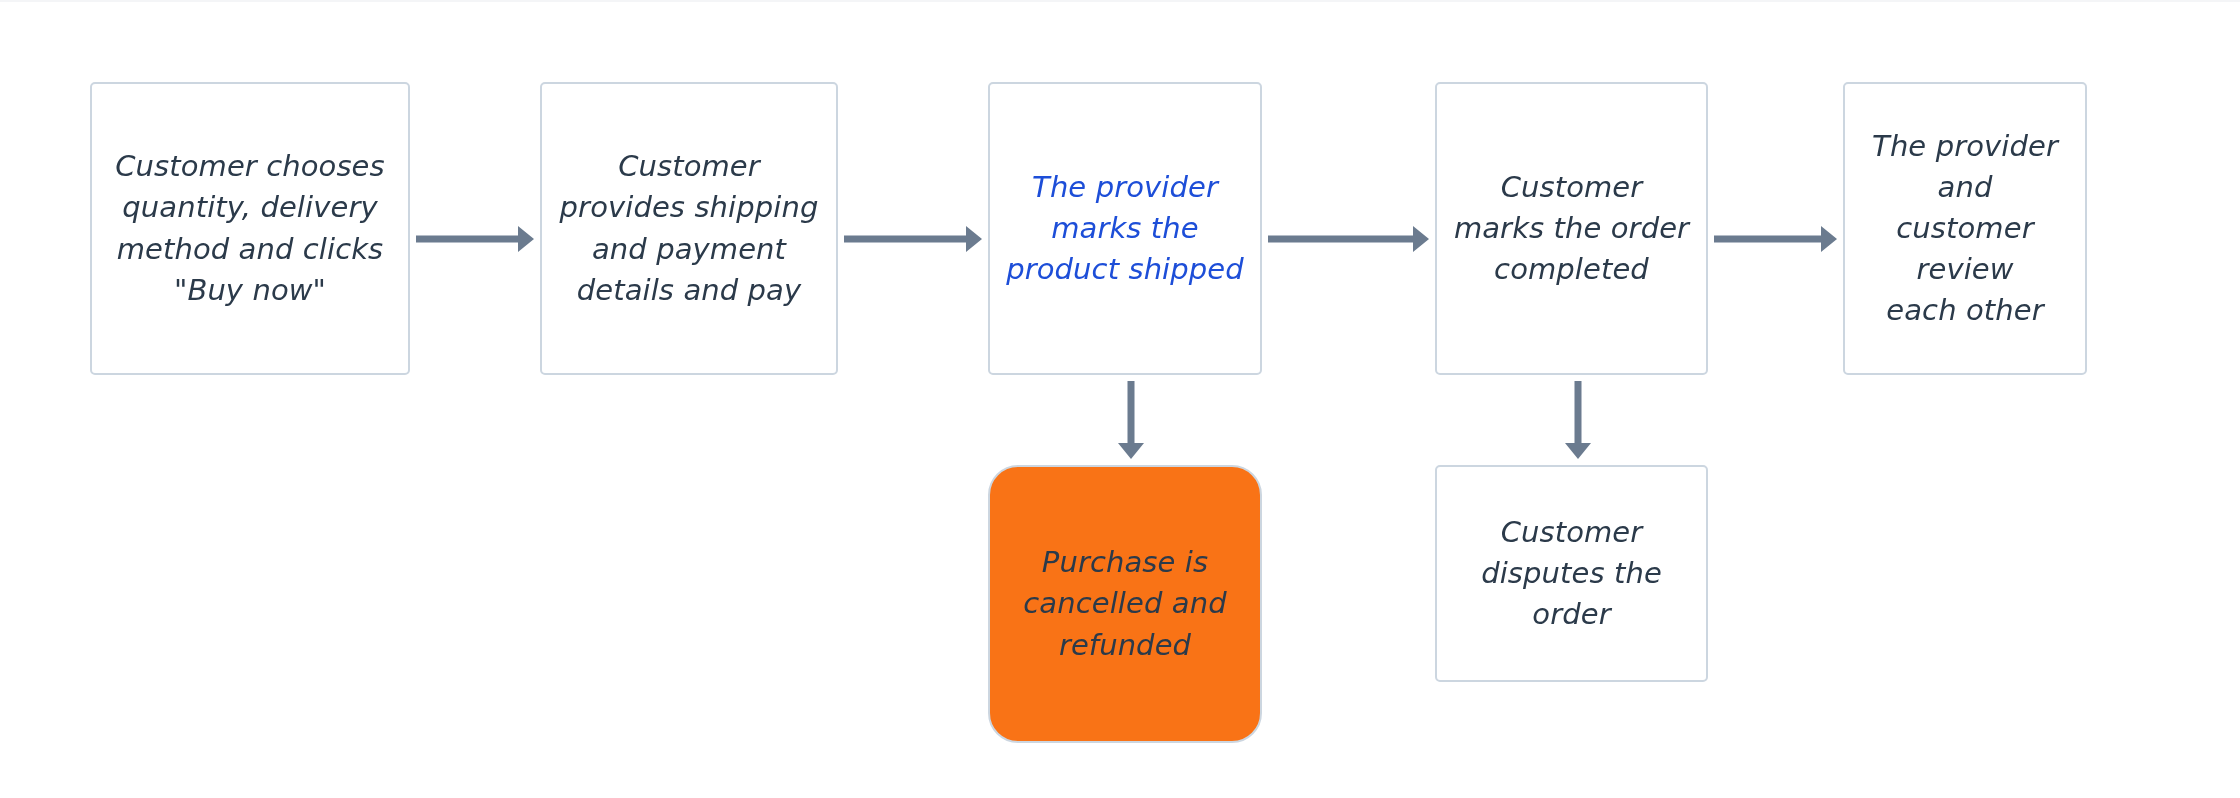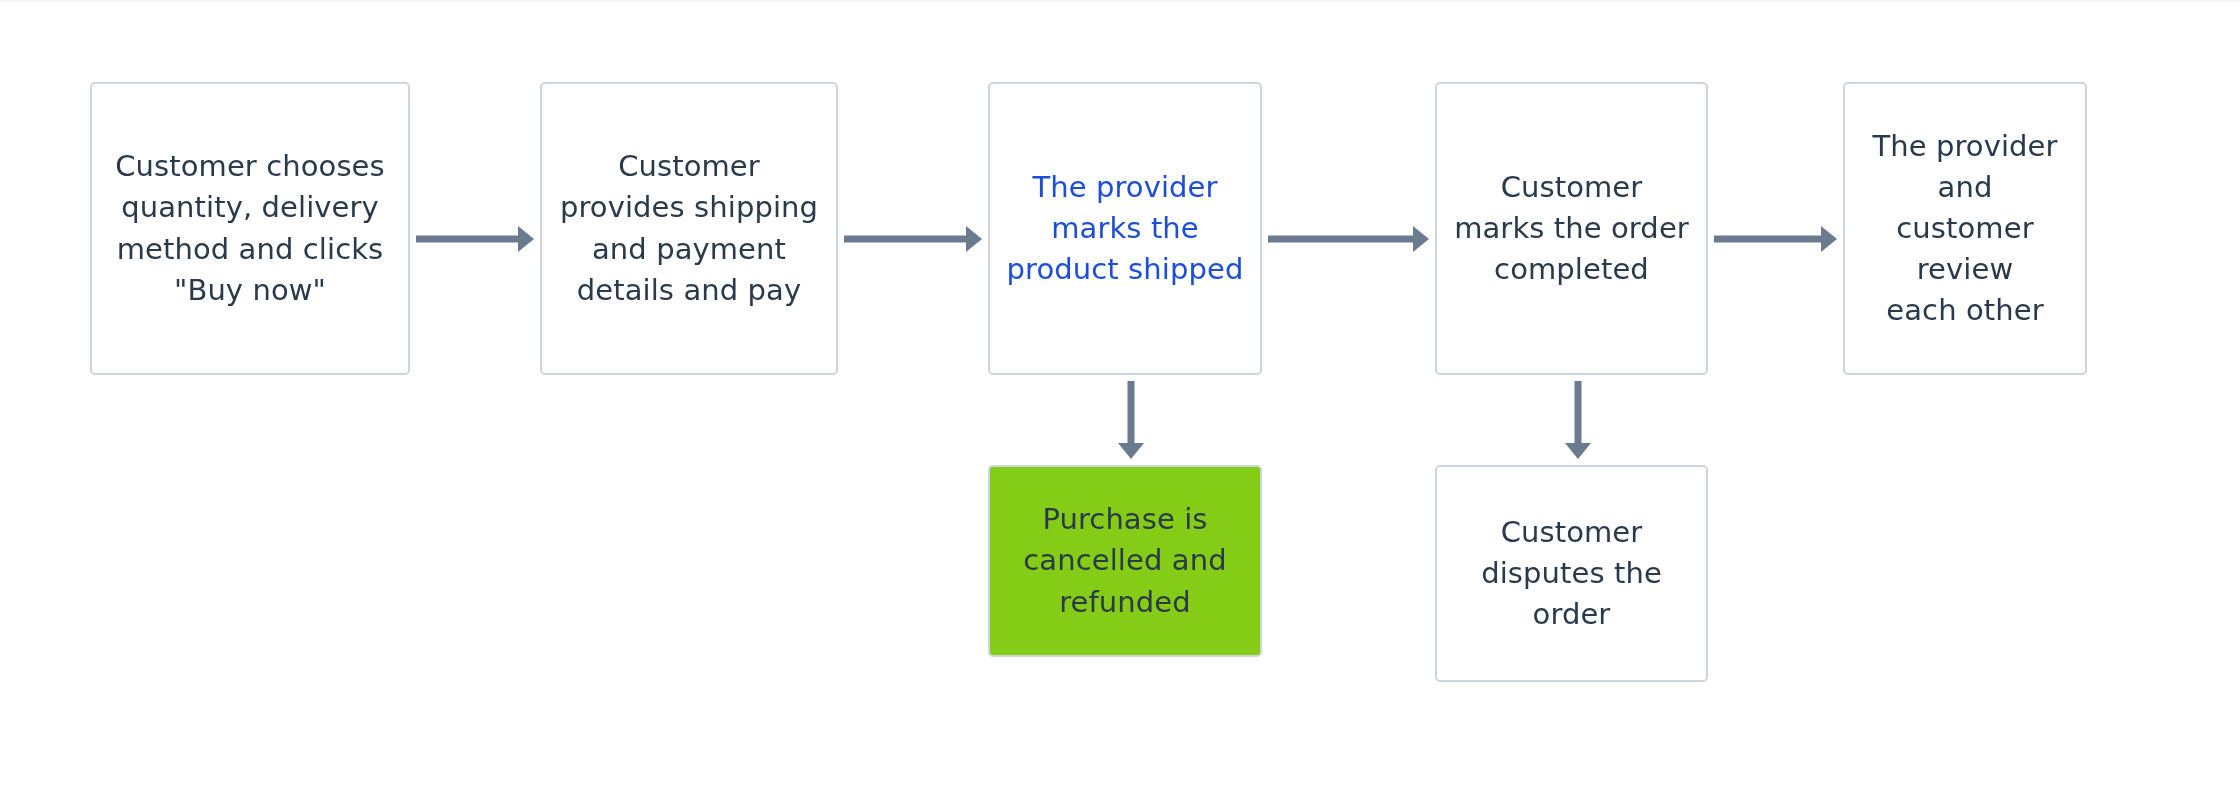--- a/index.html
+++ b/index.html
@@ -9,20 +9,21 @@
   }
   body {
     font-family: "DejaVu Sans", sans-serif;
   }
   #canvas {
     position: relative;
     width: 2240px;
     height: 798px;
     background: #ffffff;
     overflow: hidden;
+    font-style: italic;
   }
   .top-rule {
     position: absolute;
     left: 0;
     top: 0;
     width: 2240px;
     height: 2px;
     background: #f4f5f7;
   }
   .node {
@@ -80,21 +81,21 @@
       <div class="node" style="left: 1435px; top: 82px; width: 273px; height: 293px; border-color: rgb(204, 214, 224); background: rgb(255, 255, 255);">
         <div class="node-label" style="color: rgb(43, 58, 74);">Customer
 marks the order
 completed</div>
       </div>
       <div class="node" style="left: 1843px; top: 82px; width: 244px; height: 293px; border-color: rgb(204, 214, 224); background: rgb(255, 255, 255);">
         <div class="node-label" style="color: rgb(43, 58, 74);">The provider and
 customer review
 each other</div>
       </div>
-      <div class="node" style="left: 988px; top: 465px; width: 274px; height: 192px; border-color: rgb(204, 214, 224); background: #84cc16;">
+      <div class="node" style="left: 988px; top: 465px; width: 274px; height: 278px; border-color: rgb(204, 214, 224); background: #f97316; border-radius: 30px;">
         <div class="node-label" style="color: rgb(43, 58, 74);">Purchase is
 cancelled and
 refunded</div>
       </div>
       <div class="node" style="left: 1435px; top: 465px; width: 273px; height: 217px; border-color: rgb(204, 214, 224); background: rgb(255, 255, 255);">
         <div class="node-label" style="color: rgb(43, 58, 74);">Customer
 disputes the
 order</div>
       </div>
     </div>

